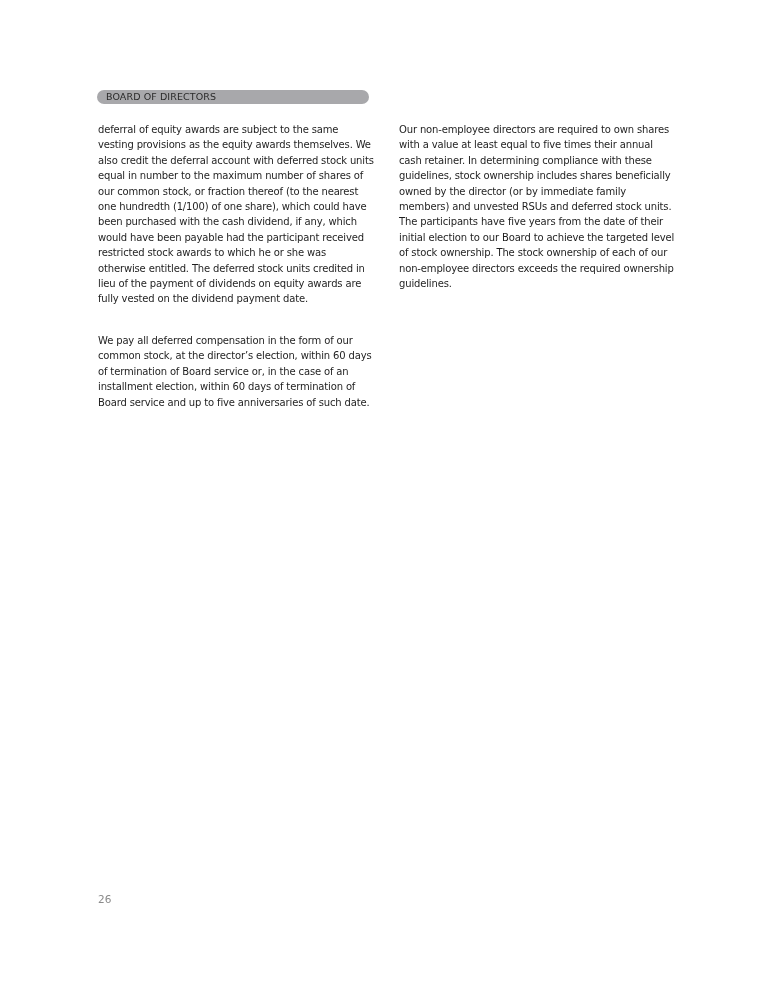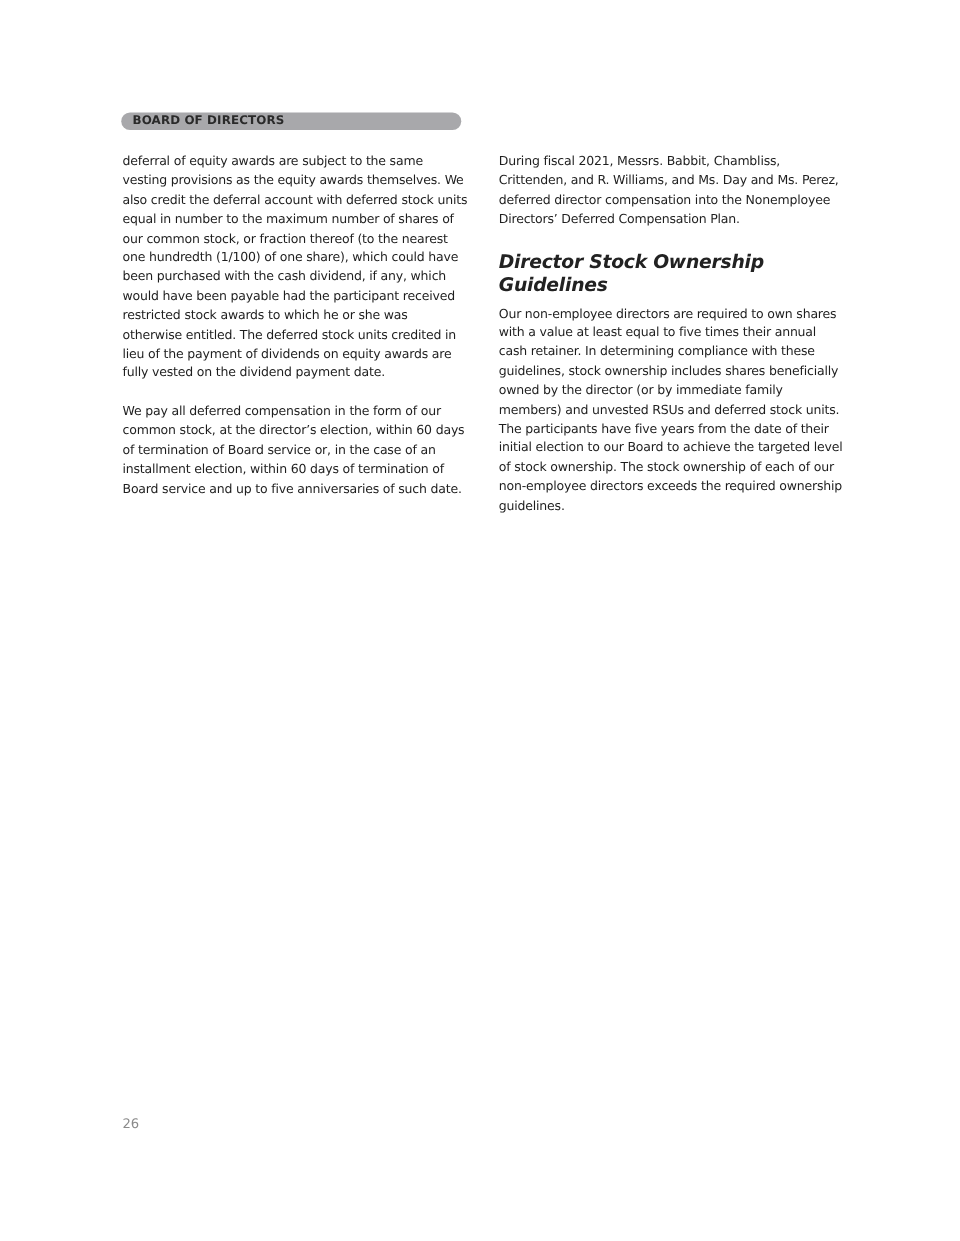--- a/index.html
+++ b/index.html
@@ -1,31 +1,31 @@
 <!DOCTYPE html>
 <html><head>
   <meta charset="utf-8">
   <style>
     html, body { margin: 0; padding: 0; background: #ffffff; }
     body { width: 768px; height: 993px; position: relative; overflow: hidden;
       font-family: "DejaVu Sans", sans-serif; color: #1e1e1e; }
     .section-bar {
       position: absolute; left: 97px; top: 90px; width: 272px; height: 14px;
-      background: #a8a8ab; border-radius: 7px; font-weight: bold;
+      background: #a8a8ab; border-radius: 7px;
     }
     .section-bar span {
       position: absolute; left: 9px; top: 1px;
       font-size: 9.5px; line-height: 12px; color: #2a2a2a; letter-spacing: 0.1px;
       font-family: "DejaVu Sans", sans-serif;
     }
     .col { position: absolute; top: 122px; width: 276px; }
     .col.left { left: 98px; }
     .col.right { left: 399px; }
     p { margin: 0; font-size: 10px; line-height: 15.4px; letter-spacing: -0.15px; }
-    p + p { margin-top: 15px; }
+    p + p { margin-top: 26px; }
     h2 {
       margin: 16px 0 6px 0; font-size: 15px; line-height: 19px; font-style: italic;
       font-weight: bold; color: #222; letter-spacing: -0.2px;
     }
     .page-number {
       position: absolute; left: 98px; top: 893px; font-size: 10.5px; color: #8a8a8a;
     }
   </style>
 </head>
 <body>
@@ -33,18 +33,16 @@
 <div class="section-bar">
   <span>BOARD OF DIRECTORS</span>
 </div>
 
 <div class="col left">
   <p>deferral of equity awards are subject to the same vesting provisions as the equity awards themselves. We also credit the deferral account with deferred stock units equal in number to the maximum number of shares of our common stock, or fraction thereof (to the nearest one hundredth (1/100) of one share), which could have been purchased with the cash dividend, if any, which would have been payable had the participant received restricted stock awards to which he or she was otherwise entitled. The deferred stock units credited in lieu of the payment of dividends on equity awards are fully vested on the dividend payment date.</p>
   <p>We pay all deferred compensation in the form of our common stock, at the director’s election, within 60 days of termination of Board service or, in the case of an installment election, within 60 days of termination of Board service and up to five anniversaries of such date.</p>
 </div>
 
 <div class="col right">
-  <p>During fiscal 2021, Messrs. Babbit, Chambliss, Crittenden, and R. Williams, and Ms. Day and Ms. Perez, deferred director compensation into the Nonemployee Directors’ Deferred Compensation Plan.</p>
-  <h2>Director Stock Ownership Guidelines</h2>
   <p>Our non-employee directors are required to own shares with a value at least equal to five times their annual cash retainer. In determining compliance with these guidelines, stock ownership includes shares beneficially owned by the director (or by immediate family members) and unvested RSUs and deferred stock units. The participants have five years from the date of their initial election to our Board to achieve the targeted level of stock ownership. The stock ownership of each of our non-employee directors exceeds the required ownership guidelines.</p>
 </div>
 
 <div class="page-number">26</div>
 
 </body></html>

